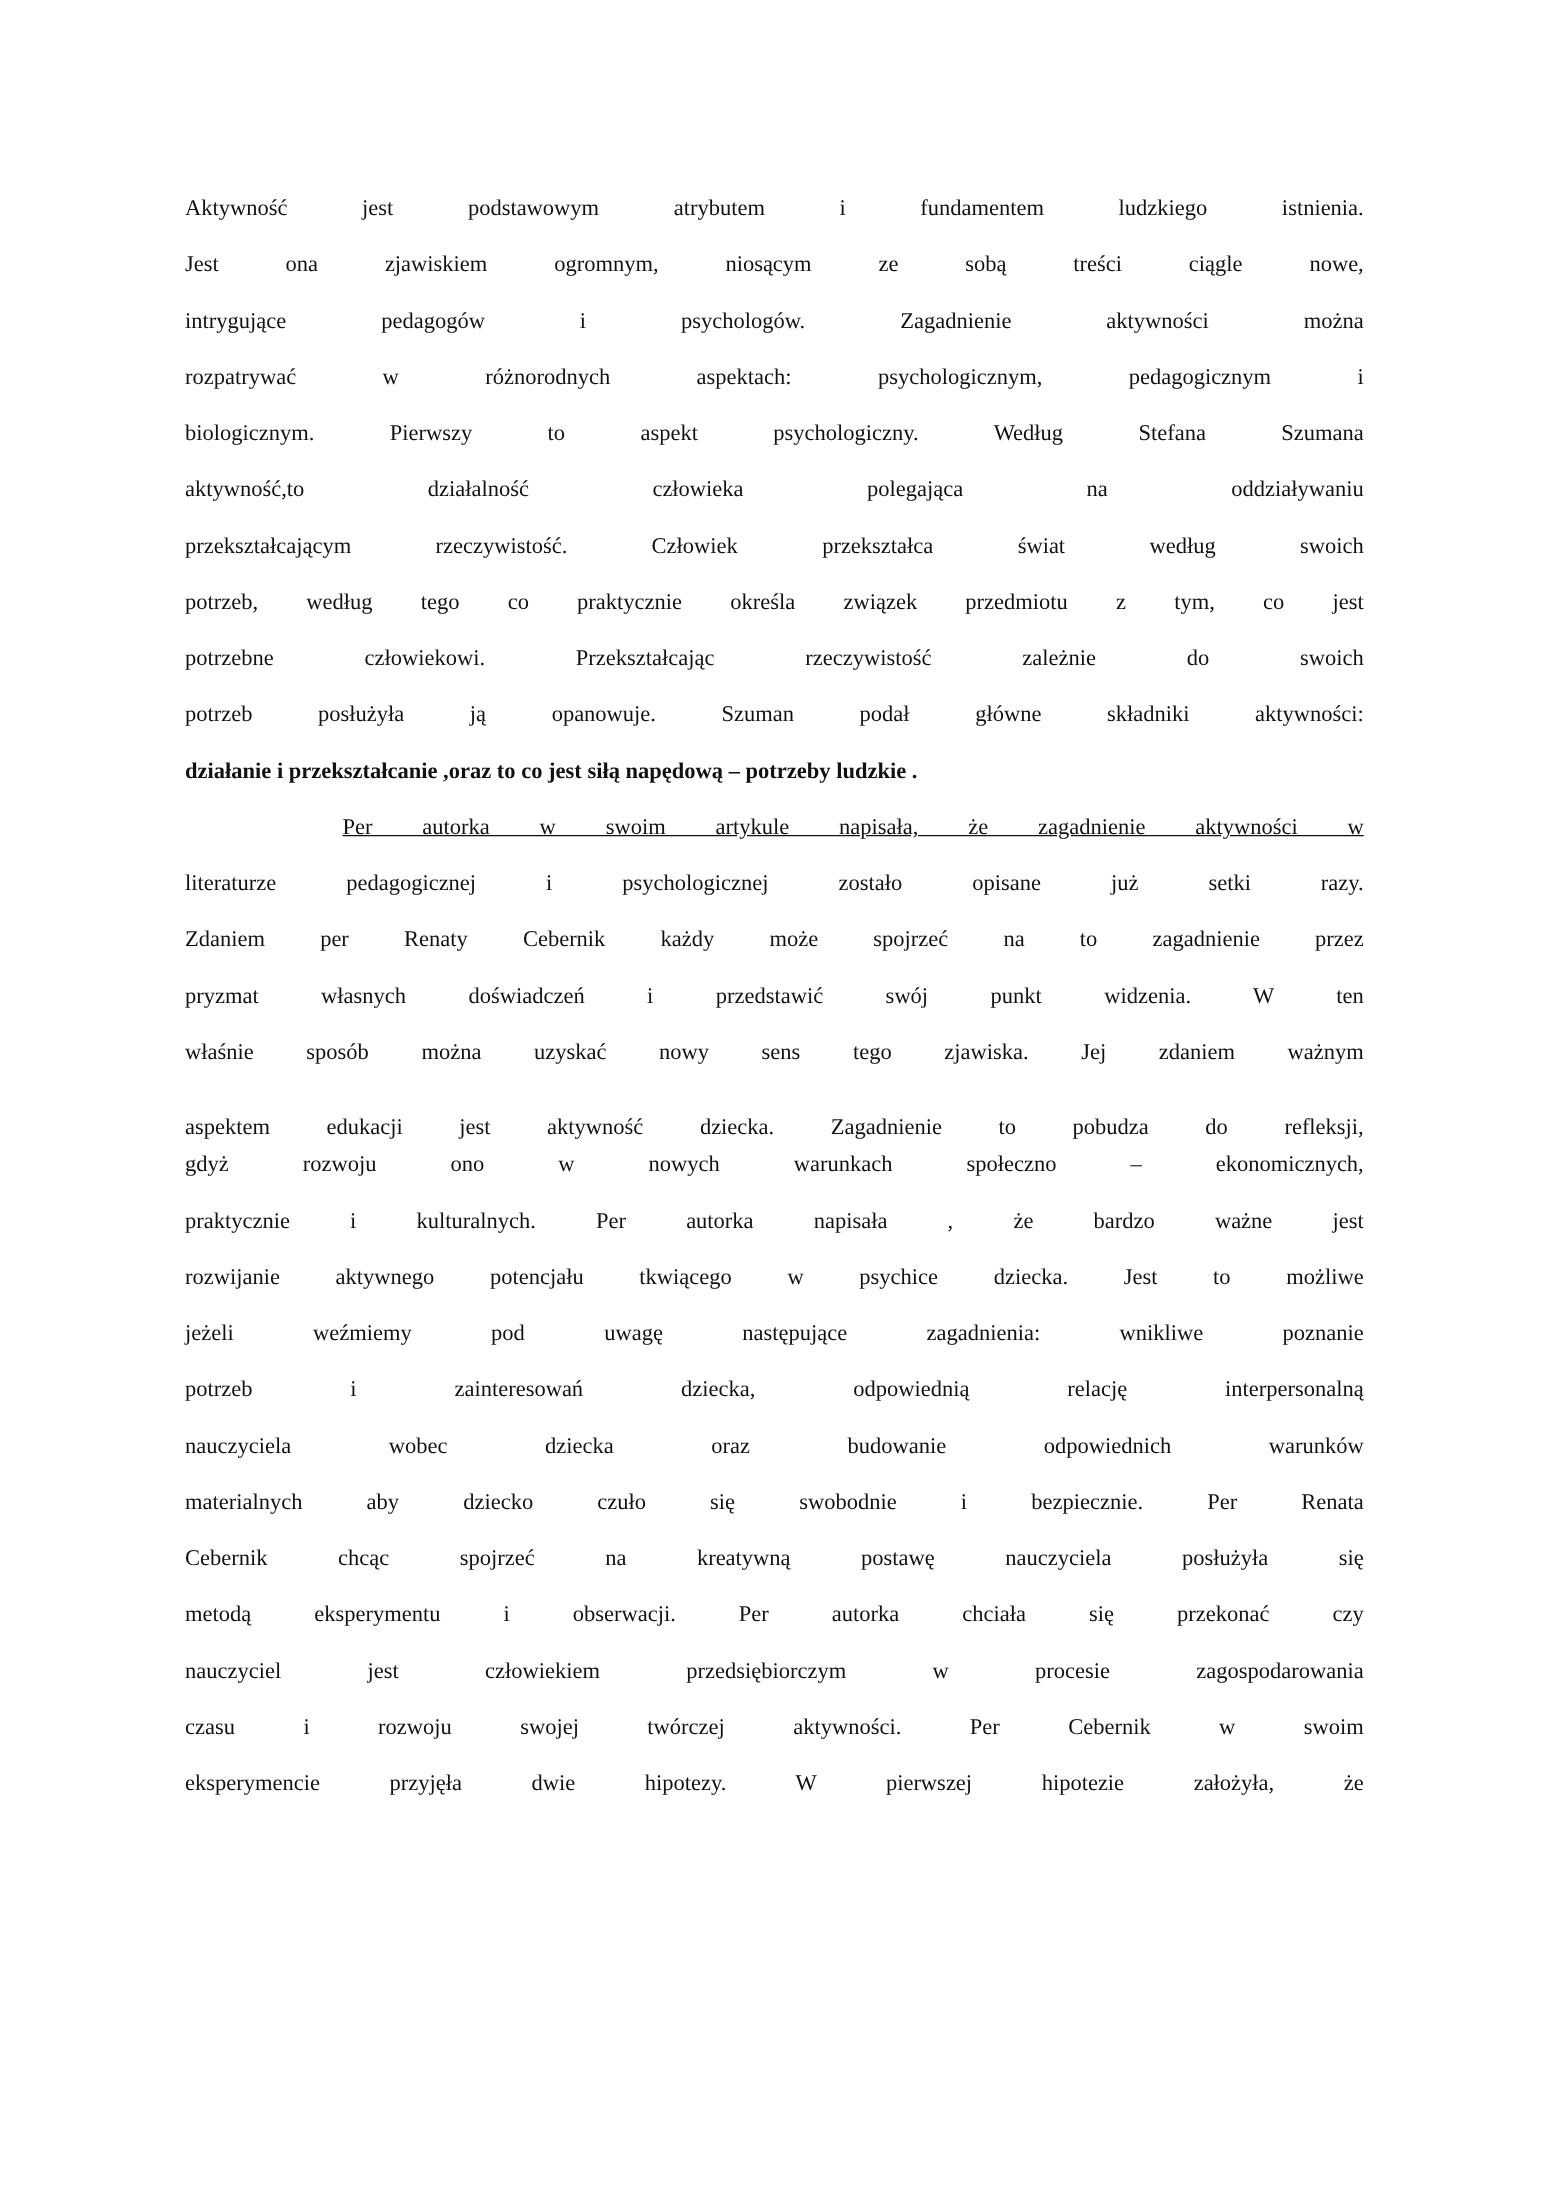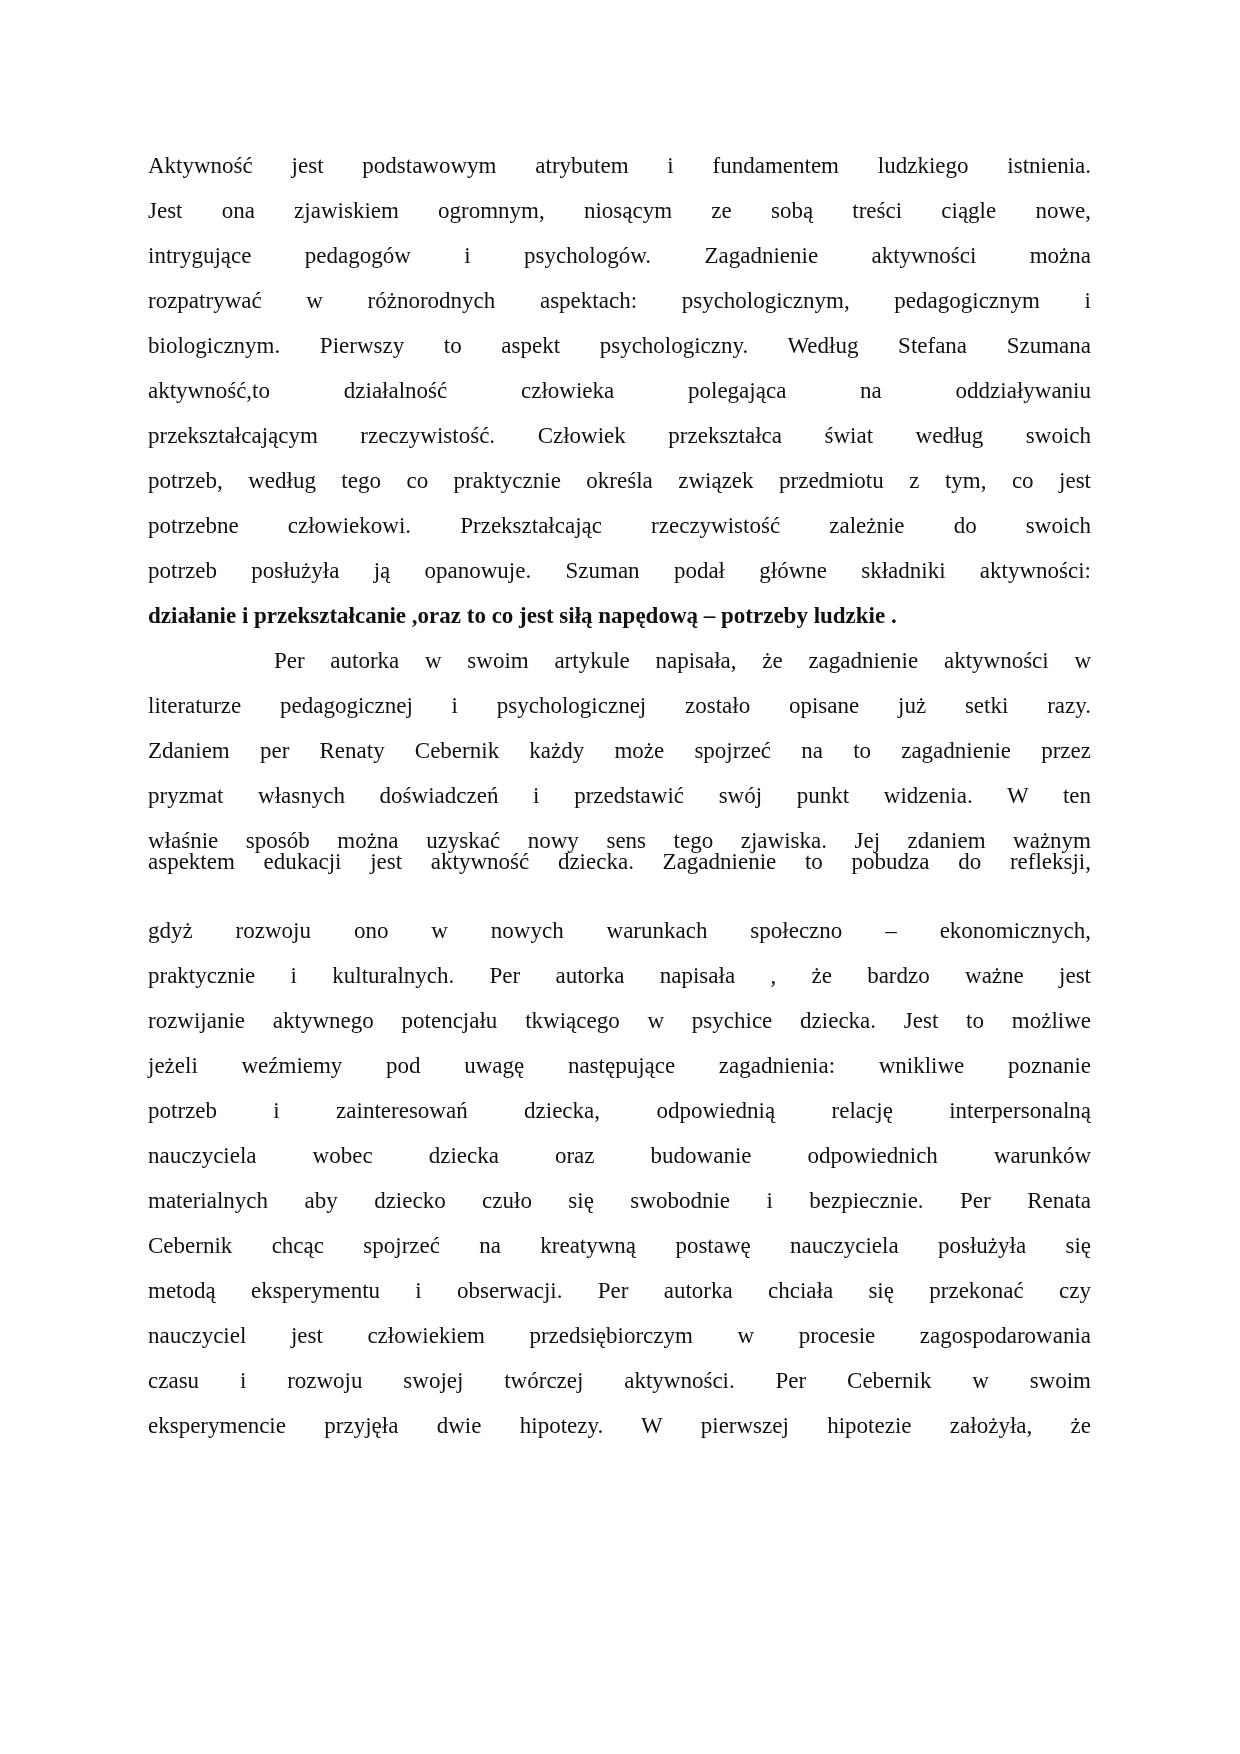--- a/index.html
+++ b/index.html
@@ -21,34 +21,35 @@
       top: 0;
       width: 1240px;
       height: 1754px;
       background: #ffffff;
     }
     .line {
       position: absolute;
       left: 148px;
       width: 943px;
       height: 40px;
-      font-size: 23px;
+      font-size: 18px;
       line-height: 40px;
       white-space: nowrap;
       text-align: justify;
       text-align-last: justify;
       letter-spacing: 0;
     }
     .line.last {
       text-align-last: left;
       font-weight: bold;
     }
     .line.indent {
       left: 274px;
       width: 817px;
+      text-decoration: underline;
     }
   </style>
 </head>
 <body>
 
 <div class="page">
 
   <div>
     <div class="line" style="top:146px">Aktywność jest podstawowym atrybutem i fundamentem ludzkiego istnienia.</div>
     <div class="line" style="top:191px">Jest ona zjawiskiem ogromnym, niosącym ze sobą treści ciągle nowe,</div>
@@ -62,21 +63,21 @@
     <div class="line" style="top:551px">potrzeb posłużyła ją opanowuje. Szuman podał główne składniki aktywności:</div>
     <div class="line last" style="top:596px">działanie i przekształcanie ,oraz to co jest siłą napędową – potrzeby ludzkie .</div>
   </div>
 
   <div>
     <div class="line indent" style="top:641px">Per autorka w swoim artykule napisała, że zagadnienie aktywności w</div>
     <div class="line" style="top:686px">literaturze pedagogicznej i psychologicznej zostało opisane już setki razy.</div>
     <div class="line" style="top:731px">Zdaniem per Renaty Cebernik każdy może spojrzeć na to zagadnienie przez</div>
     <div class="line" style="top:776px">pryzmat własnych doświadczeń i przedstawić swój punkt widzenia. W ten</div>
     <div class="line" style="top:821px">właśnie sposób można uzyskać nowy sens tego zjawiska. Jej zdaniem  ważnym</div>
-    <div class="line" style="top:842px">aspektem edukacji jest aktywność dziecka. Zagadnienie to pobudza  do refleksji,</div>
+    <div class="line" style="top:881px">aspektem edukacji jest aktywność dziecka. Zagadnienie to pobudza  do refleksji,</div>
     <div class="line" style="top:911px">gdyż rozwoju ono w nowych warunkach społeczno – ekonomicznych,</div>
     <div class="line" style="top:956px">praktycznie i kulturalnych. Per autorka napisała , że bardzo ważne jest</div>
     <div class="line" style="top:1001px">rozwijanie aktywnego potencjału tkwiącego w psychice dziecka. Jest to możliwe</div>
     <div class="line" style="top:1046px">jeżeli weźmiemy pod uwagę następujące zagadnienia: wnikliwe poznanie</div>
     <div class="line" style="top:1091px">potrzeb i zainteresowań dziecka, odpowiednią relację interpersonalną</div>
     <div class="line" style="top:1136px">nauczyciela wobec dziecka oraz budowanie odpowiednich warunków</div>
     <div class="line" style="top:1181px">materialnych aby dziecko czuło się swobodnie i bezpiecznie. Per Renata</div>
     <div class="line" style="top:1226px">Cebernik chcąc spojrzeć na kreatywną postawę nauczyciela posłużyła się</div>
     <div class="line" style="top:1271px">metodą eksperymentu i obserwacji. Per autorka chciała się przekonać czy</div>
     <div class="line" style="top:1316px">nauczyciel jest człowiekiem przedsiębiorczym w procesie zagospodarowania</div>

